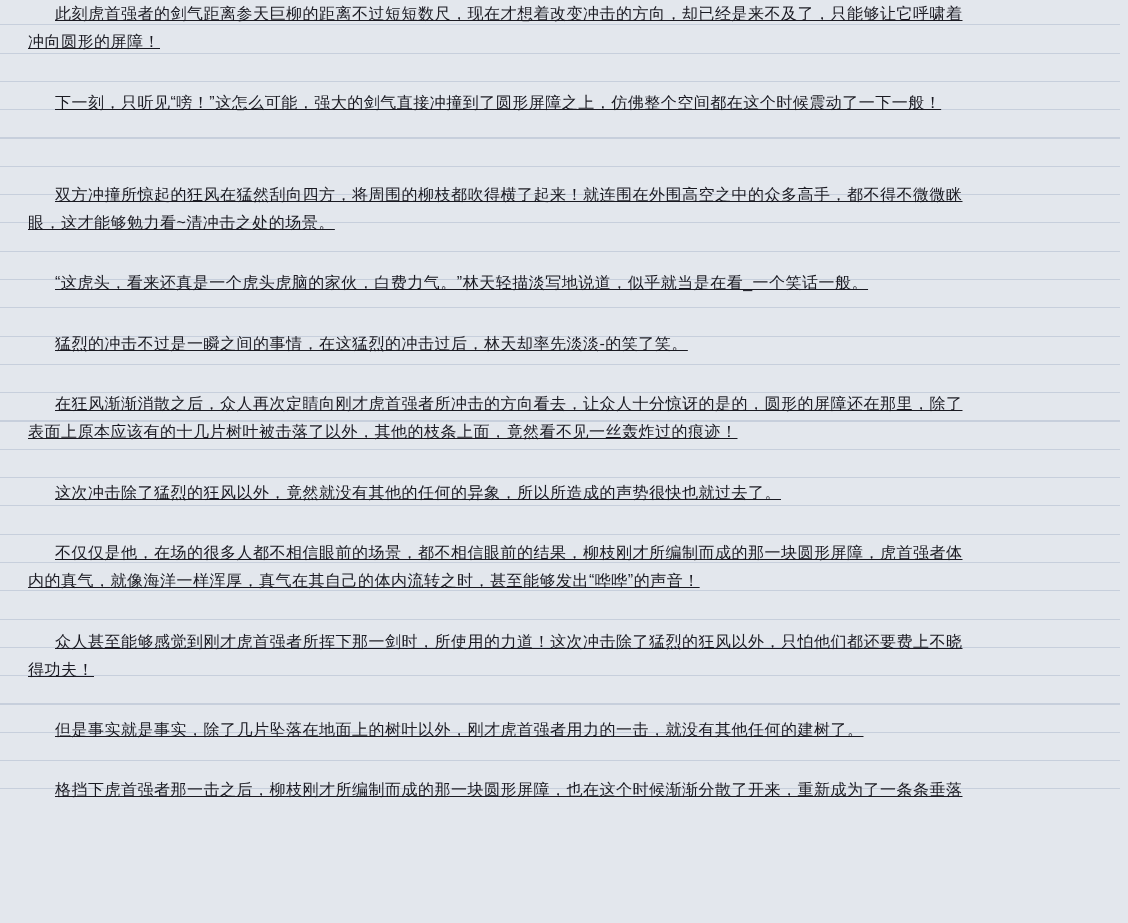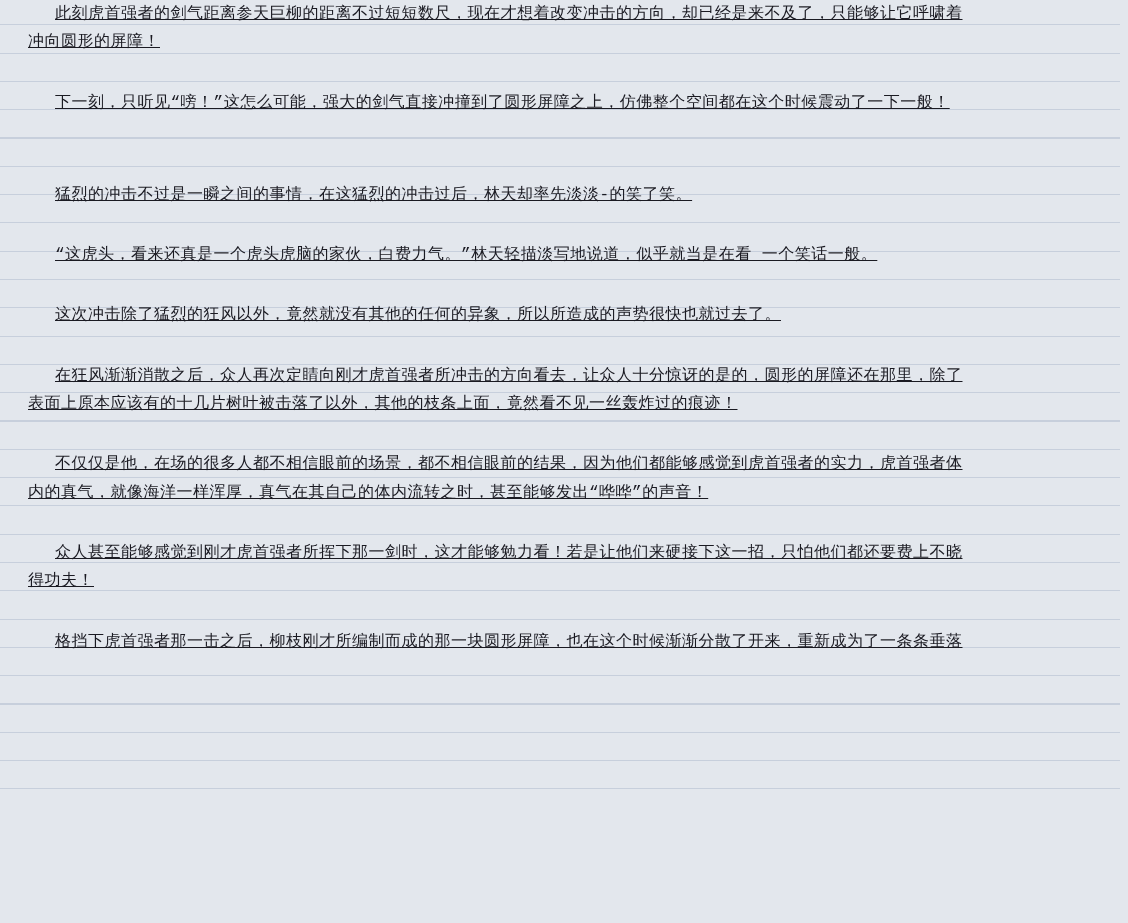--- a/index.html
+++ b/index.html
@@ -10,21 +10,20 @@
   *{box-sizing:border-box;}
   html,body{margin:0;padding:0;}
   body{
     width:1128px;height:923px;overflow:hidden;
     background:var(--bg);
     font-family:"Liberation Sans","DejaVu Sans",sans-serif;
   }
   .page{
     position:relative;width:1128px;height:813px;overflow:hidden;
     background:var(--bg);
-    font-family:Liberation Mono, monospace;
   }
   
   .rules{
     position:absolute;top:0;left:0;height:100%;width:1120px;
     background:repeating-linear-gradient(
       to bottom,
       transparent 0px, transparent 24.3px,
       var(--rule) 24.3px, var(--rule) 25.4px,
       transparent 25.4px, transparent 28.3px
     );
@@ -57,21 +56,23 @@
 </head>
 <body>
 
 <div class="page">
   <div class="rules"></div>
   <div class="gutter"></div>
   <div class="content">
       <p>此刻虎首强者的剑气距离参天巨柳的距离不过短短数尺，现在才想着改变冲击的方向，却已经是来不及了，只能够让它呼啸着冲向圆形的屏障！</p>
       <p>下一刻，只听见“嗙！”这怎么可能，强大的剑气直接冲撞到了圆形屏障之上，仿佛整个空间都在这个时候震动了一下一般！</p>
       <div class="spacer"></div>
+      <p>双方冲撞所惊起的狂风在猛然刮向四方，将周围的柳枝都吹得横了起来！就连围在外围高空之中的众多高手，都不得不微微眯眼，这才能够勉力看~清冲击之处的场景。</p>
+      <p>“这虎头，看来还真是一个虎头虎脑的家伙，白费力气。”林天轻描淡写地说道，似乎就当是在看_一个笑话一般。</p>
       <p>猛烈的冲击不过是一瞬之间的事情，在这猛烈的冲击过后，林天却率先淡淡-的笑了笑。</p>
-      <p>“这虎头，看来还真是一个虎头虎脑的家伙，白费力气。”林天轻描淡写地说道，似乎就当是在看_一个笑话一般。</p>
+      <p>在狂风渐渐消散之后，众人再次定睛向刚才虎首强者所冲击的方向看去，让众人十分惊讶的是的，圆形的屏障还在那里，除了表面上原本应该有的十几片树叶被击落了以外，其他的枝条上面，竟然看不见一丝轰炸过的痕迹！</p>
       <p>这次冲击除了猛烈的狂风以外，竟然就没有其他的任何的异象，所以所造成的声势很快也就过去了。</p>
-      <p>在狂风渐渐消散之后，众人再次定睛向刚才虎首强者所冲击的方向看去，让众人十分惊讶的是的，圆形的屏障还在那里，除了表面上原本应该有的十几片树叶被击落了以外，其他的枝条上面，竟然看不见一丝轰炸过的痕迹！</p>
-      <p>不仅仅是他，在场的很多人都不相信眼前的场景，都不相信眼前的结果，因为他们都能够感觉到虎首强者的实力，虎首强者体内的真气，就像海洋一样浑厚，真气在其自己的体内流转之时，甚至能够发出“哗哗”的声音！</p>
-      <p>众人甚至能够感觉到刚才虎首强者所挥下那一剑时，这才能够勉力看！若是让他们来硬接下这一招，只怕他们都还要费上不晓得功夫！</p>
+      <p>不仅仅是他，在场的很多人都不相信眼前的场景，都不相信眼前的结果，柳枝刚才所编制而成的那一块圆形屏障，虎首强者体内的真气，就像海洋一样浑厚，真气在其自己的体内流转之时，甚至能够发出“哗哗”的声音！</p>
+      <p>众人甚至能够感觉到刚才虎首强者所挥下那一剑时，所使用的力道！这次冲击除了猛烈的狂风以外，只怕他们都还要费上不晓得功夫！</p>
+      <p>但是事实就是事实，除了几片坠落在地面上的树叶以外，刚才虎首强者用力的一击，就没有其他任何的建树了。</p>
       <p>格挡下虎首强者那一击之后，柳枝刚才所编制而成的那一块圆形屏障，也在这个时候渐渐分散了开来，重新成为了一条条垂落</p>
     </div>
 </div>
 
 </body></html>

